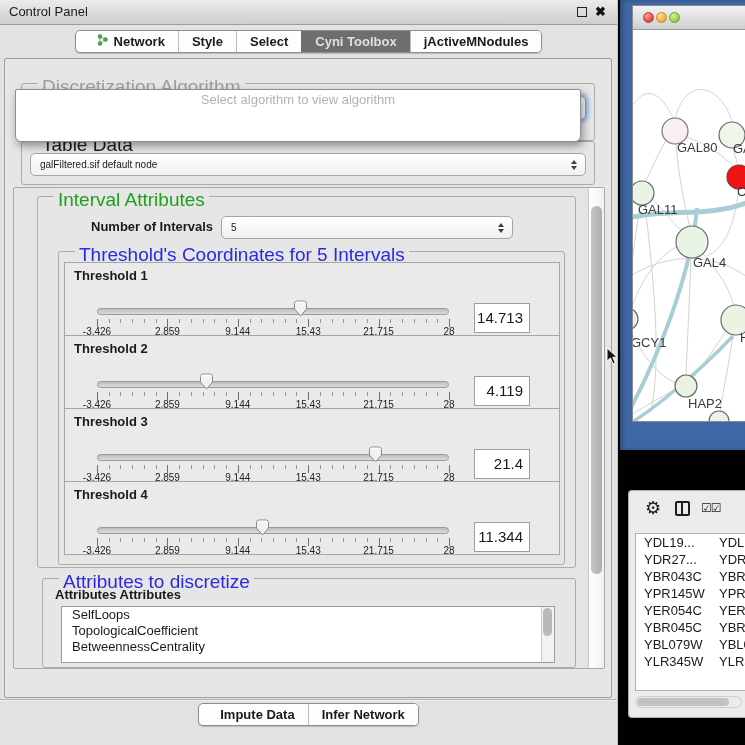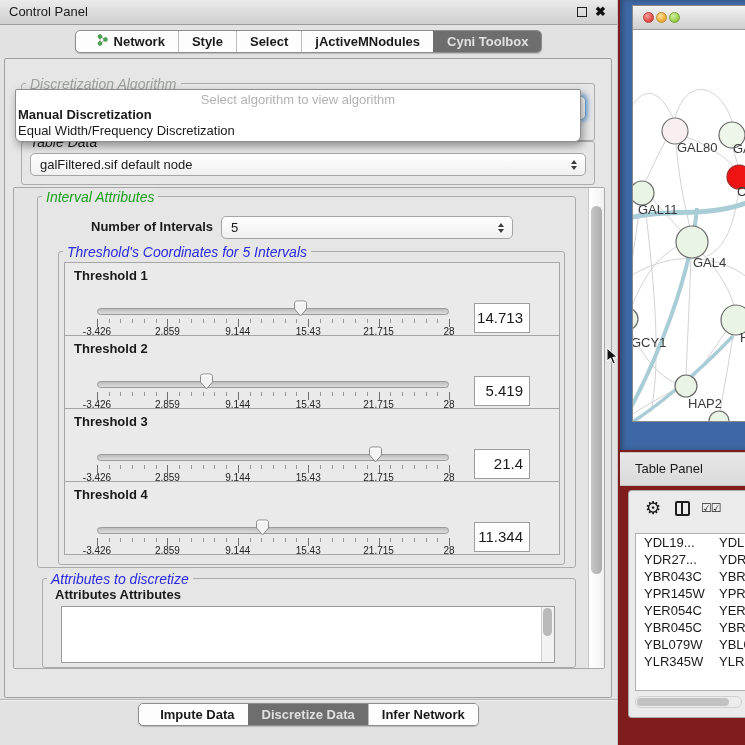--- a/index.html
+++ b/index.html
@@ -1,40 +1,40 @@
 <!DOCTYPE html>
 <html><head>
 <meta charset="utf-8">
 <style>
   html,body{margin:0;padding:0;background:#e9e9e9;}
-  .screen{position:relative;width:745px;height:745px;background:#7f1d1d;overflow:hidden;
+  .screen{position:relative;width:745px;height:745px;background:#000000;overflow:hidden;
           font-family:"Liberation Sans",sans-serif;color:#1a1a1a;}
 
   
   .control-panel{position:absolute;left:0;top:0;width:618px;height:745px;background:#e2e2e2;border-right:1px solid #c6c6c6;box-sizing:border-box;}
   .cp-titlebar{position:absolute;left:0;top:0;right:0;height:24px;background:linear-gradient(#ebebeb,#cfcfcf);border-bottom:1px solid #9c9c9c;}
   .cp-title{position:absolute;left:9px;top:4px;font-size:13px;}
   .float-icon{position:absolute;right:30px;top:7px;width:8px;height:8px;border:1.5px solid #222;background:transparent;}
   .close-icon{position:absolute;right:11px;top:4px;font-size:13px;font-weight:bold;color:#111;}
 
   .tabs-row{position:absolute;top:30px;left:0;right:0;display:flex;justify-content:center;}
   .seg{display:flex;border:1px solid #8d8d8d;border-radius:5px;overflow:hidden;background:#fdfdfd;box-shadow:0 1px 1px rgba(0,0,0,.18);}
   .seg-tab{display:flex;align-items:center;gap:5px;padding:3px 13px;font-size:13px;font-weight:bold;background:#fdfdfd;border-left:1px solid #bdbdbd;white-space:nowrap;}
   .seg-tab:first-child{border-left:none;margin-left:8px;}
   .seg-tab.selected{background:#6e6e6e;color:#e0e0e0;border-left-color:#6e6e6e;}
 
   .cp-body{position:absolute;left:4px;top:58px;width:608px;height:640px;background:#e6e6e6;border:1px solid #9f9f9f;border-radius:2px;box-sizing:border-box;}
   .group{position:absolute;border:1px solid #ababab;border-radius:3px;}
-  .group-title{position:absolute;top:-8px;left:4px;background:#e6e6e6;padding:0 4px;font-size:14px;white-space:nowrap;font-style:italic;}
+  .group-title{position:absolute;top:-8px;left:16px;background:#e6e6e6;padding:0 4px;font-size:19px;white-space:nowrap;}
 
   #grp-algo{left:16px;top:24px;width:572px;height:56px;}
   #grp-algo .group-title{color:#9aa09a;}
   #grp-tabledata{left:16px;top:82px;width:572px;height:42px;}
 
-  .combo{position:absolute;background:linear-gradient(#ffffff,#f0f0f0);border:1px solid #a5a5a5;border-radius:5px;font-size:13px;display:flex;align-items:center;padding:0 26px 0 9px;box-sizing:border-box;}
+  .combo{position:absolute;background:linear-gradient(#ffffff,#f0f0f0);border:1px solid #a5a5a5;border-radius:5px;font-size:10px;display:flex;align-items:center;padding:0 26px 0 9px;box-sizing:border-box;}
   .combo .arrows{position:absolute;right:8px;top:50%;transform:translateY(-50%);display:flex;flex-direction:column;align-items:center;gap:2px;}
   .tri-up{width:0;height:0;border-left:3.5px solid transparent;border-right:3.5px solid transparent;border-bottom:4.5px solid #3c3c3c;}
   .tri-down{width:0;height:0;border-left:3.5px solid transparent;border-right:3.5px solid transparent;border-top:4.5px solid #3c3c3c;}
   .combo.focused{border-color:#69a4d9;box-shadow:0 0 4px 2px rgba(100,160,220,.8);}
   #algo-combo{left:8px;top:12px;width:556px;height:24px;}
   #tabledata-combo{left:8px;top:11px;width:556px;height:23px;}
 
   .popup{position:absolute;left:10px;top:30px;width:564px;height:51px;background:#ffffff;border:1px solid #8e8e8e;border-radius:2px 2px 6px 6px;box-shadow:2px 4px 9px rgba(0,0,0,.38);z-index:40;overflow:hidden;}
   .popup-prompt{font-size:13px;color:#b2b2b2;text-align:center;padding-top:2px;line-height:15px;}
   .popup-item{font-size:13px;padding:0 2px;line-height:16px;}
@@ -130,47 +130,43 @@
                 <circle cx="8.5" cy="5.5" r="1.9" fill="#4caf50" stroke="#2e7d32" stroke-width="0.6"></circle>
               </svg></span>
             <span>Network</span>
           </div>
           <div class="seg-tab">
             <span>Style</span>
           </div>
           <div class="seg-tab">
             <span>Select</span>
           </div>
+          <div class="seg-tab selected">
+            <span>Cyni Toolbox</span>
+          </div>
           <div class="seg-tab">
             <span>jActiveMNodules</span>
-          </div>
-          <div class="seg-tab selected">
-            <span>Cyni Toolbox</span>
           </div>
         </div>
     </div>
 
     <div class="cp-body">
 
       <div class="group" id="grp-algo">
         <span class="group-title">Discretization Algorithm</span>
         <div class="combo focused" id="algo-combo">
           <span class="arrows">
               <span class="tri-up"></span>
               <span class="tri-down"></span>
             </span>
         </div>
       </div>
 
       <div class="popup">
         <div class="popup-prompt">Select algorithm to view algorithm</div>
-        <div>
-            <div class="popup-item bold">Manual Discretization</div>
-            <div class="popup-item">Equal Width/Frequency Discretization</div>
-          </div>
       </div>
 
       <div class="group" id="grp-tabledata">
         <span class="group-title">Table Data</span>
         <div class="combo" id="tabledata-combo">
           <span>galFiltered.sif default node</span>
           <span class="arrows">
               <span class="tri-up"></span>
               <span class="tri-down"></span>
             </span>
@@ -291,21 +287,21 @@
                     </div>
       <div class="th-labels">
                       <span style="left: 0%;">-3.426</span>
                       <span style="left: 20%;">2.859</span>
                       <span style="left: 40%;">9.144</span>
                       <span style="left: 60%;">15.43</span>
                       <span style="left: 80%;">21.715</span>
                       <span style="left: 100%;">28</span>
                     </div>
     </div>
-    <div class="th-value">5.419</div>
+    <div class="th-value">4.119</div>
   </div>
 
   <div class="th-block">
     <span class="th-title">Threshold 3</span>
     <div class="th-slider">
       <div class="th-track"></div>
       <div class="th-thumb" style="left: 78.9983%;">
         <svg width="15" height="17">
                         <path d="M1.5,3.5 Q1.5,1 4,1 L11,1 Q13.5,1 13.5,3.5 L13.5,9 L7.5,16 L1.5,9 Z" fill="#f2f2f2" stroke="#8a8a8a"></path>
                         <path d="M2.5,2.5 L12.5,2.5" stroke="#ffffff" stroke-width="1.5"></path>
@@ -411,41 +407,43 @@
     <div class="th-value">11.344</div>
   </div>
 </div>
           </div>
         </div>
 
         <div class="group" id="grp-attrs">
           <span class="group-title">Attributes to discretize</span>
           <span class="attrs-title">Attributes Attributes</span>
           <div class="listbox">
+            <div>
+                <div class="list-item">SelfLoops</div>
+                <div class="list-item">TopologicalCoefficient</div>
+                <div class="list-item">BetweennessCentrality</div>
+              </div>
             <div class="list-vscroll">
                 <div class="list-thumb"></div>
               </div>
           </div>
         </div>
 
         <div class="vscroll">
           <div class="vscroll-thumb"></div>
         </div>
       </div>
 
     </div>
 
     <div class="cp-groove"></div>
     <div class="bottom-tabs">
       <div class="seg">
           <div class="seg-tab">
             <span>Impute Data</span>
-          </div>
-          <div class="seg-tab selected">
-            <span>Discretize Data</span>
           </div>
           <div class="seg-tab">
             <span>Infer Network</span>
           </div>
         </div>
     </div>
   </div>
 
   <div class="network-frame">
     <div class="net-window">
@@ -492,23 +490,20 @@
             <circle cx="53" cy="356" r="11" fill="#e9f4e5" stroke="#6a6a6a" stroke-width="1.2"></circle>
             <text x="55" y="378" font-size="13" fill="#3a3a3a" font-family="&quot;Liberation Sans&quot;, sans-serif">HAP2</text>
             <circle cx="86" cy="391" r="10" fill="#e9f4e5" stroke="#6a6a6a" stroke-width="1.2"></circle>
             <text x="100" y="123" font-size="13" fill="#3a3a3a" font-family="&quot;Liberation Sans&quot;, sans-serif">GA</text>
             <text x="104" y="166" font-size="13" fill="#3a3a3a" font-family="&quot;Liberation Sans&quot;, sans-serif">C</text>
           </svg>
       </div>
     </div>
   </div>
 
-  <div class="table-panel-bar">
-    <span class="tpb-title">Table Panel</span>
-  </div>
 
   <div class="table-panel">
     <span class="gear-ico">⚙</span>
     <span class="split-ico"></span>
     <span class="checks-ico">☑☑</span>
     <div class="tp-table">
       <div>
           <div class="tp-row">
             <div class="tp-c1">YDL19...</div>
             <div class="tp-c2">YDL1</div>

